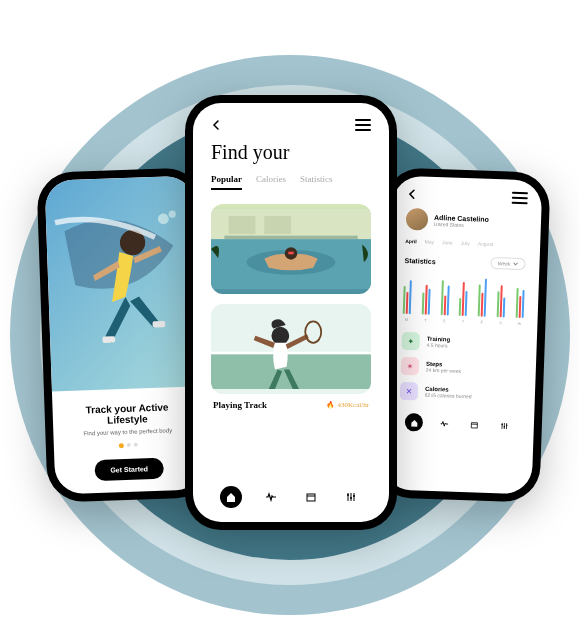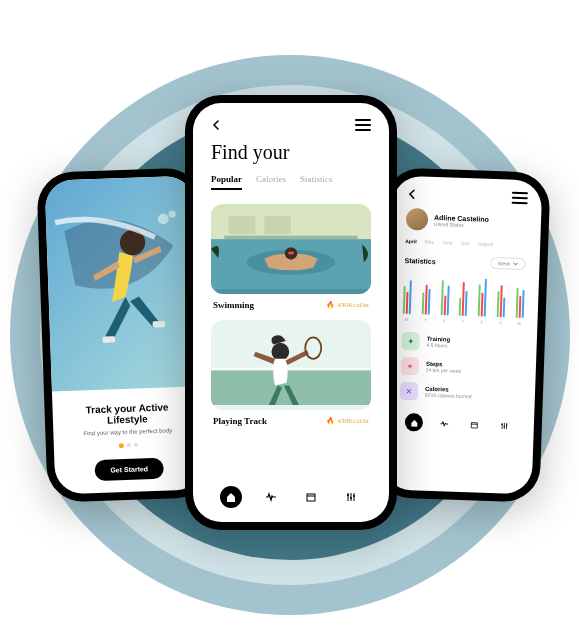--- a/index.html
+++ b/index.html
@@ -188,27 +188,20 @@
             <rect x="15" y="30" width="150" height="4" fill="#9cb89e"></rect>
             <rect x="0" y="34" width="180" height="56" fill="#5ba3b0"></rect>
             <ellipse cx="90" cy="60" rx="50" ry="14" fill="#4a8fa0"></ellipse>
             <path d="M60 56 Q75 48 90 52 Q105 48 120 56 L115 66 Q90 72 65 66 Z" fill="#d4a574"></path>
             <circle cx="90" cy="50" r="7" fill="#3d2b1f"></circle>
             <rect x="87" y="48" width="6" height="3" fill="#f54b4b"></rect>
             <path d="M0 45 Q12 35 8 55 Z" fill="#1a3d1a"></path>
             <path d="M170 40 Q182 50 172 60 Z" fill="#1a3d1a"></path>
           </svg>
         </div>
-        <div class="card-row">
-          <div class="card-title">Swimming</div>
-          <div class="card-meta">
-              <span class="fire">🔥</span>
-              <span>430Kcal/hr</span>
-            </div>
-        </div>
       </div>
       <div class="card">
         <div class="card-img tennis">
           <svg viewBox="0 0 180 90" width="100%" height="100%">
             <rect x="0" y="50" width="180" height="40" fill="#8fbfa8"></rect>
             <rect x="0" y="48" width="180" height="3" fill="#fff"></rect>
             <circle cx="78" cy="30" r="10" fill="#2b2b2b"></circle>
             <path d="M70 22 Q65 15 72 12 Q80 10 84 18" fill="#2b2b2b"></path>
             <path d="M72 38 Q68 55 72 68 L85 65 Q88 50 84 38 Z" fill="#fff"></path>
             <path d="M72 38 L50 30 L48 35 L70 44 Z" fill="#8b5a3c"></path>

